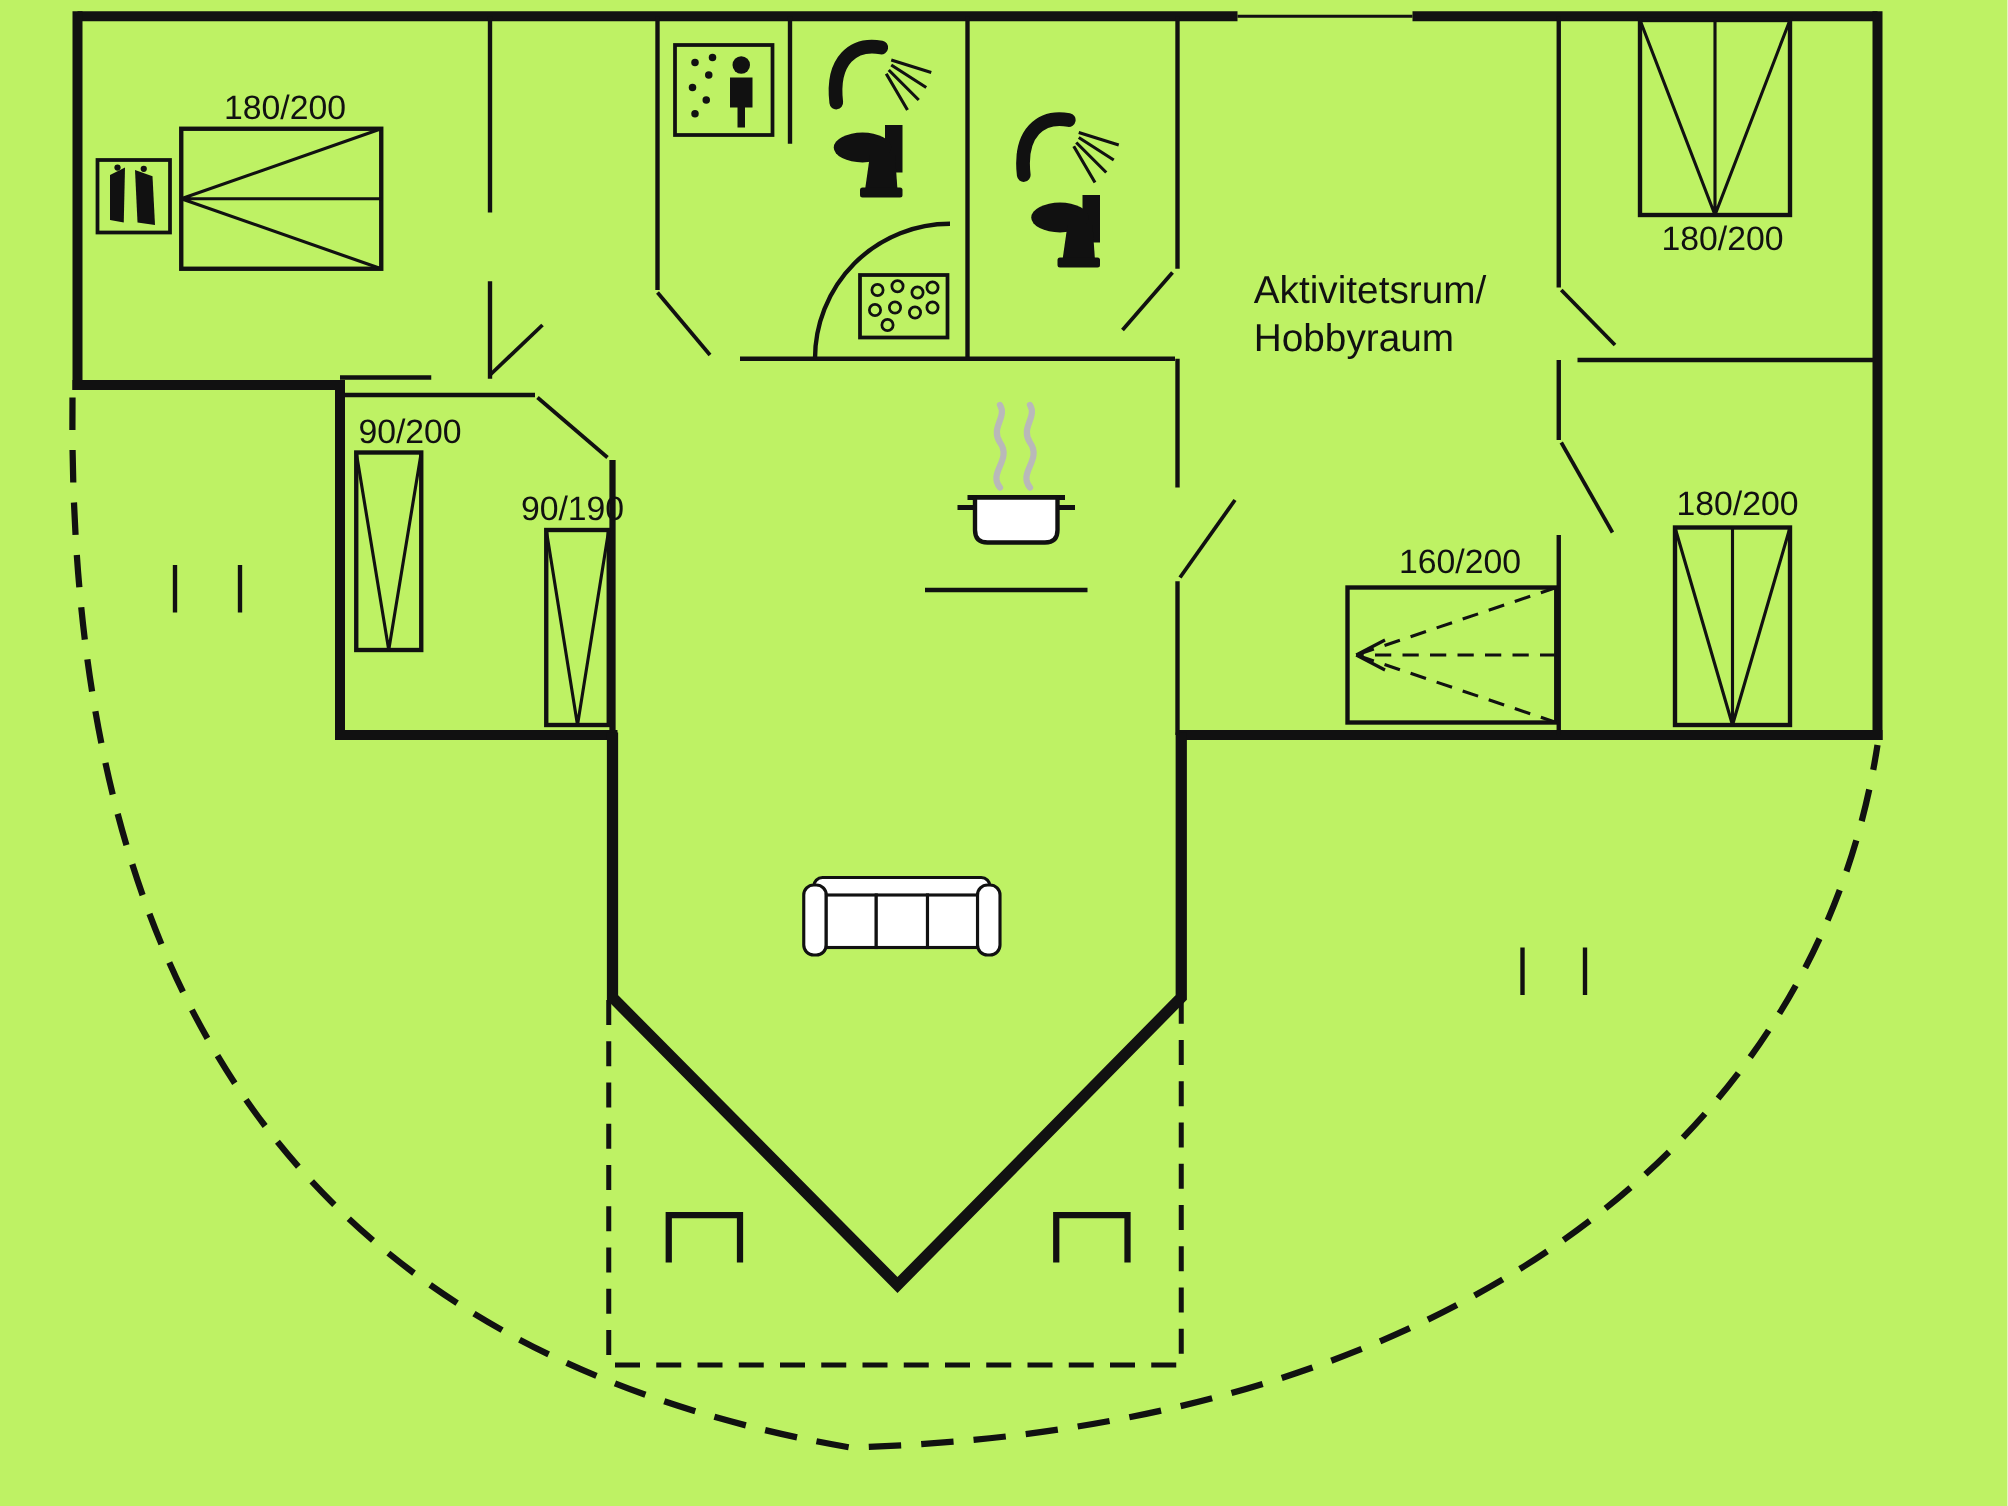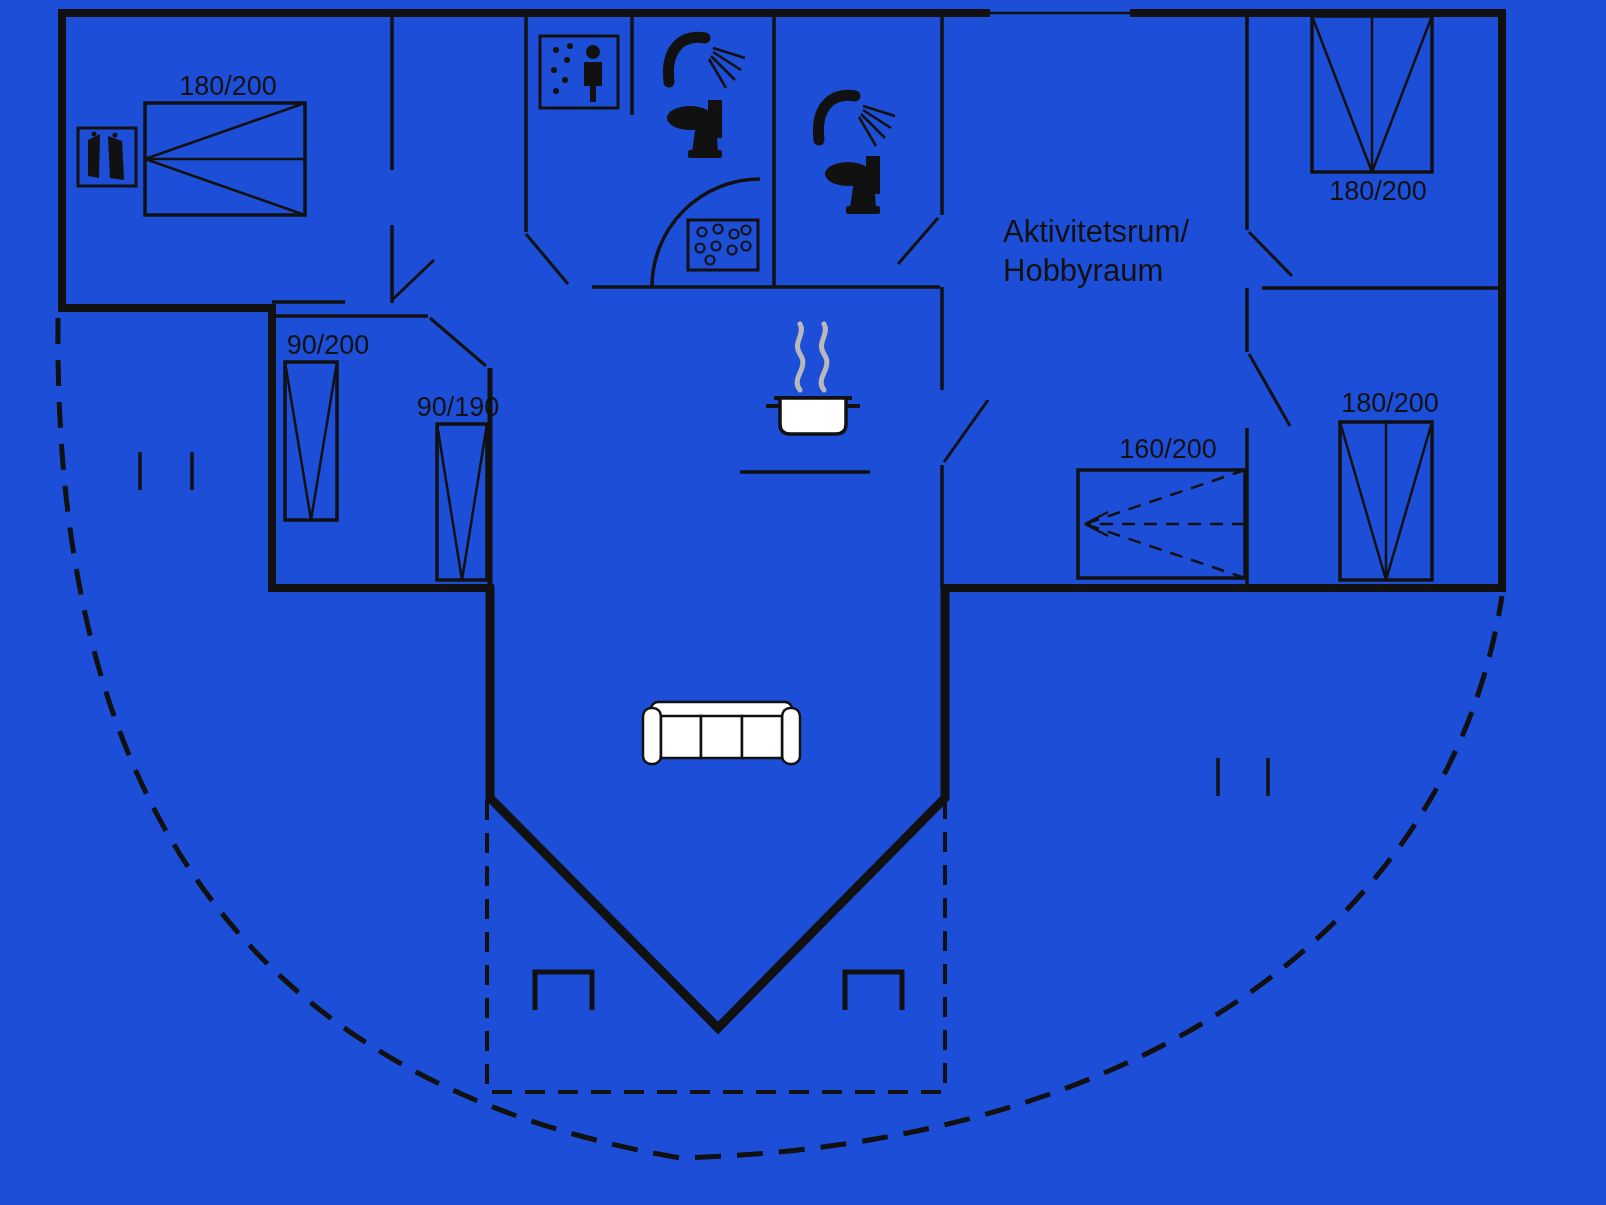--- a/index.html
+++ b/index.html
@@ -1,16 +1,16 @@
 <!DOCTYPE html>
 <html><head>
 <meta charset="utf-8">
 <style>
   html,body{margin:0;padding:0;background:#ffffff;}
-  .stage{width:1606px;height:1205px;position:relative;background:#1d4ed8;}
+  .stage{width:1606px;height:1205px;position:relative;background:#bef264;}
   svg{display:block;}
   svg text{font-family:"Liberation Sans","DejaVu Sans",sans-serif;fill:#111;}
   .bed-label{font-size:27px;}
   .room-label{font-size:31px;}
   .wall-ext{stroke:#111;stroke-width:8;fill:none;stroke-linecap:butt;}
   .wall-bay{stroke:#111;stroke-width:9;fill:none;stroke-linejoin:miter;}
   .wall-int{stroke:#111;stroke-width:3.5;fill:none;}
   .wall-mid{stroke:#111;stroke-width:5;fill:none;}
   .wall-win{stroke:#111;stroke-width:2.5;fill:none;}
   .leaf{stroke:#111;stroke-width:3;fill:none;}

